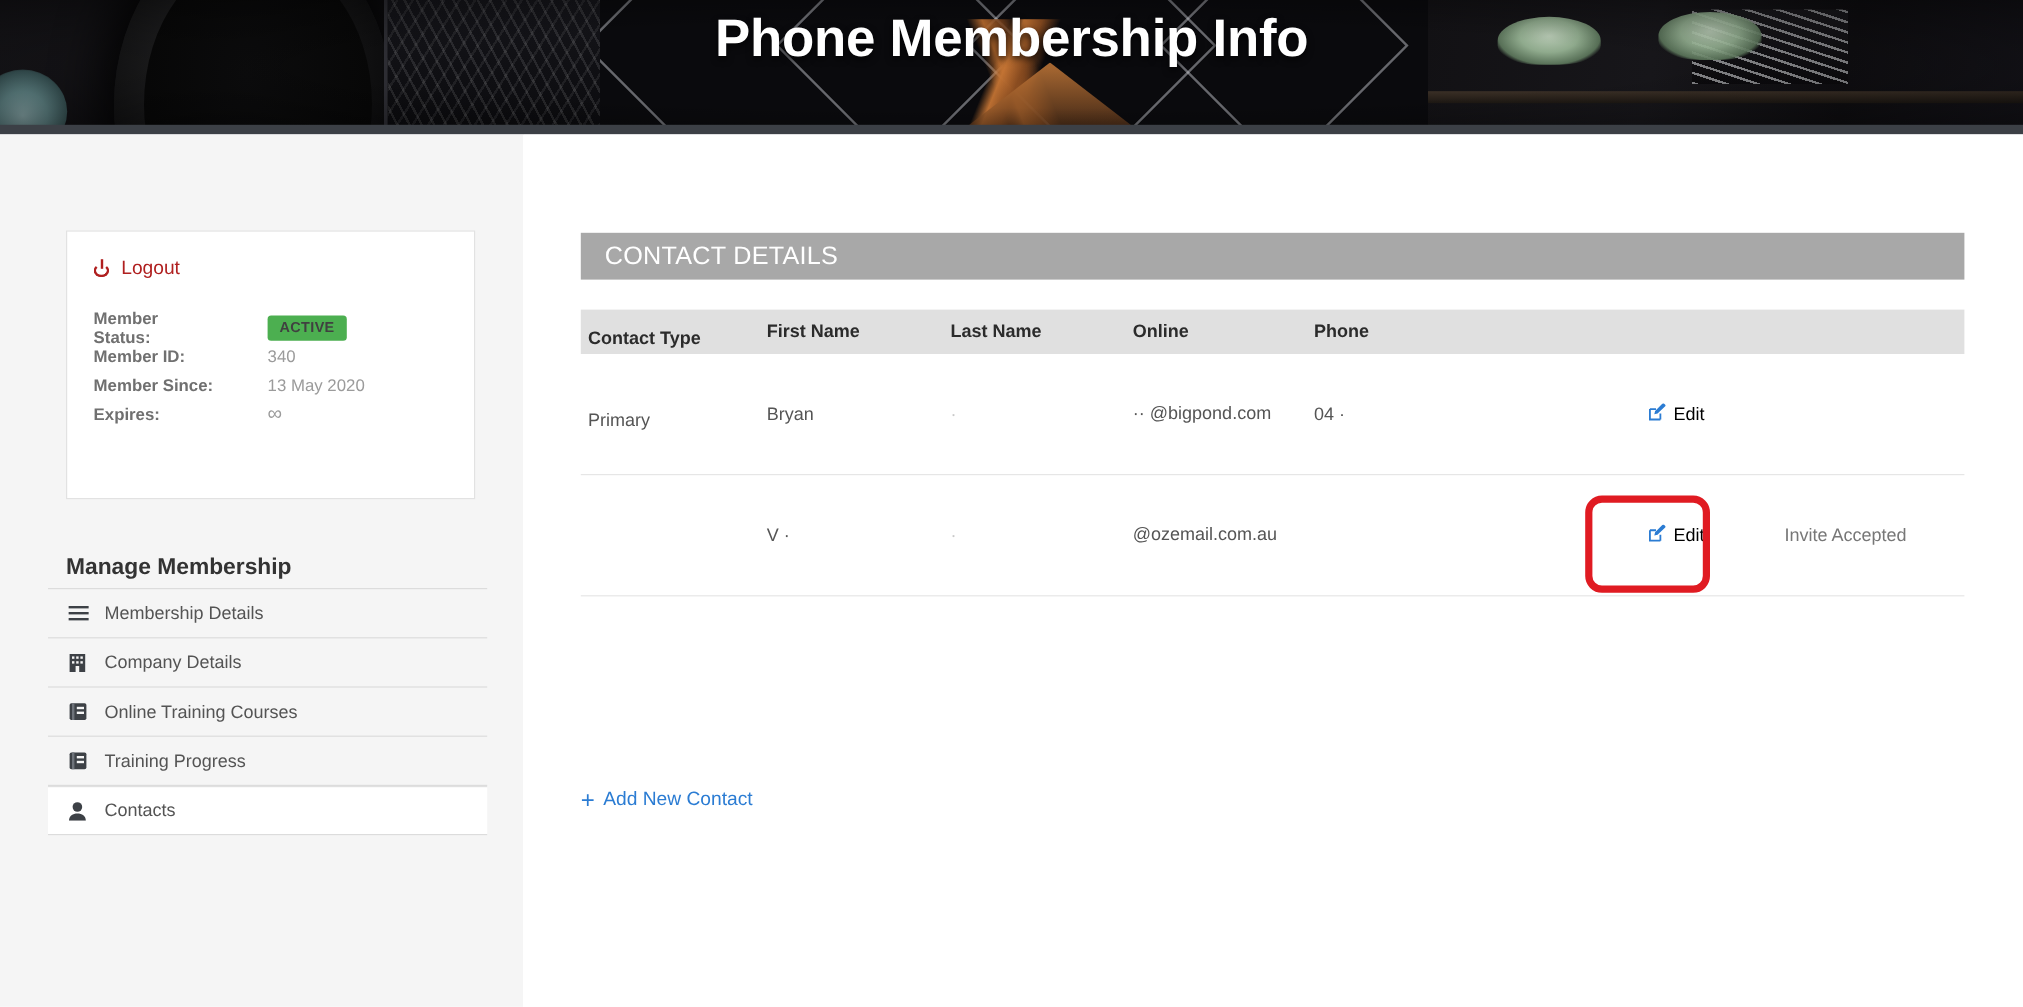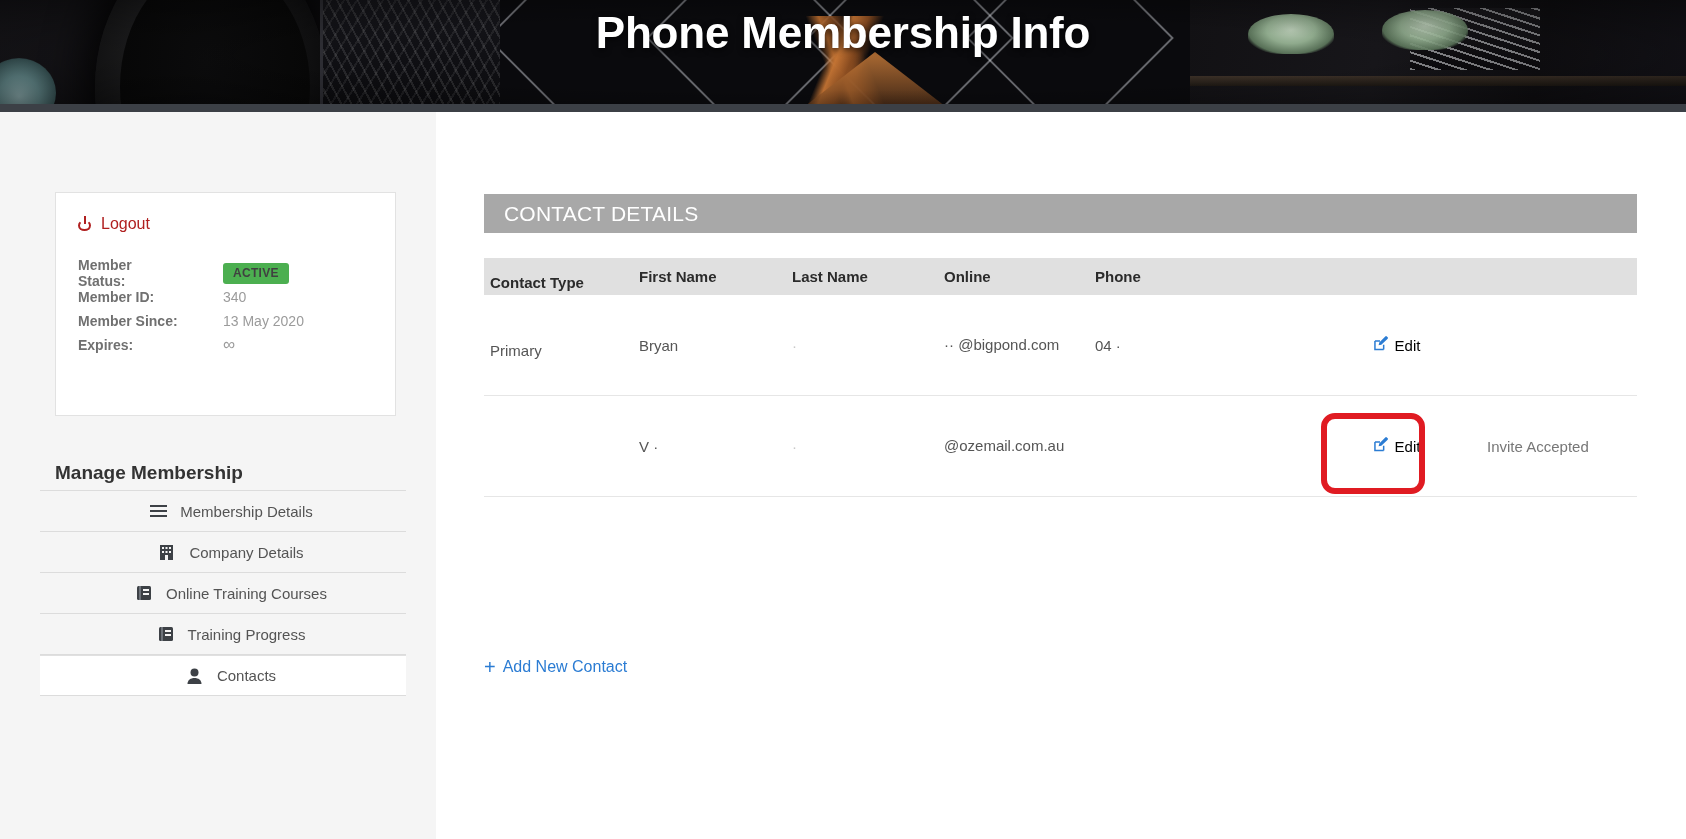--- a/index.html
+++ b/index.html
@@ -184,21 +184,20 @@
   }
   .menu-item {
     display: flex; align-items: center;
     height: 41px;
     border-bottom: 1px solid #dcdcdc;
     padding-left: 17px;
     font-size: 15px;
     color: #545454;
     cursor: pointer;
     background: transparent;
-    justify-content: center;
   }
   .menu-item.active {
     background: #ffffff;
     border-top: 1px solid #e0e0e0;
   }
   .menu-ico {
     width: 26px; display: flex; align-items: center;
     color: #3d4146; flex: none;
   }
   .menu-lbl { padding-left: 4px; }

